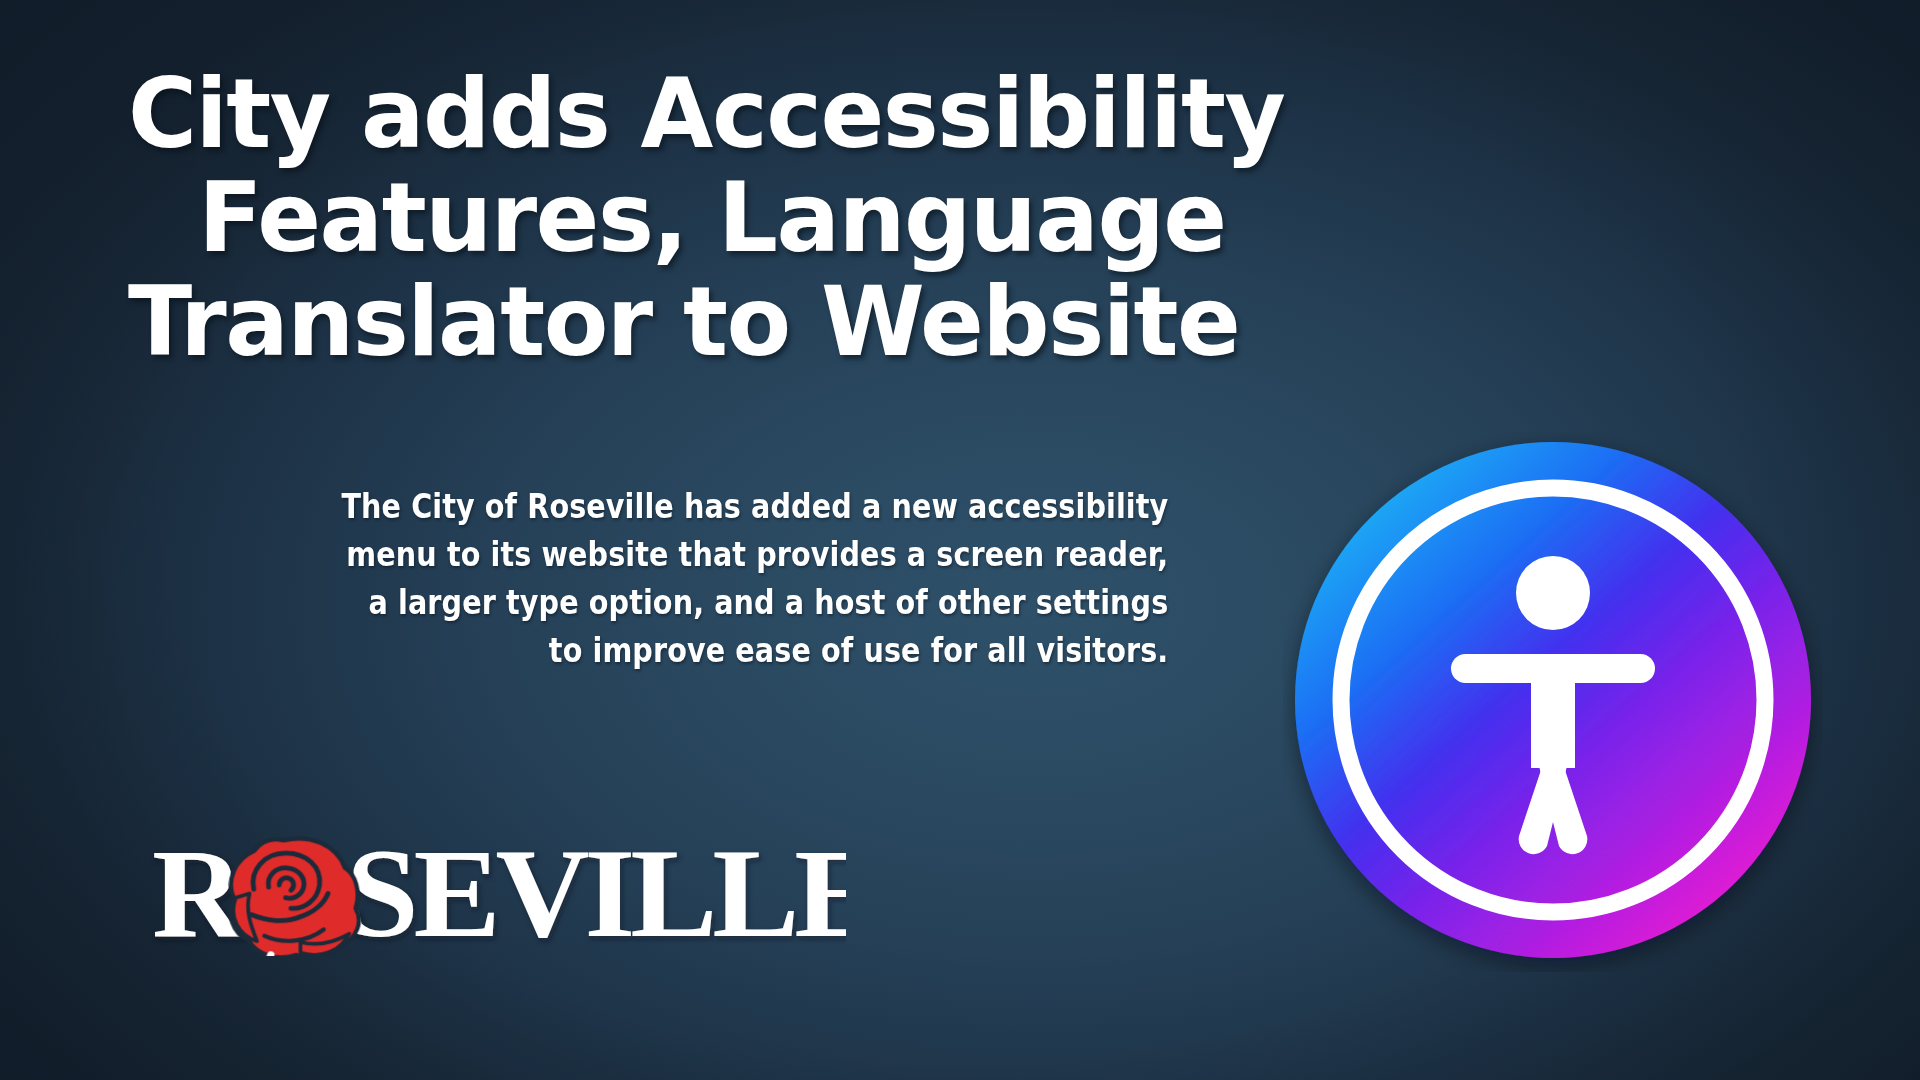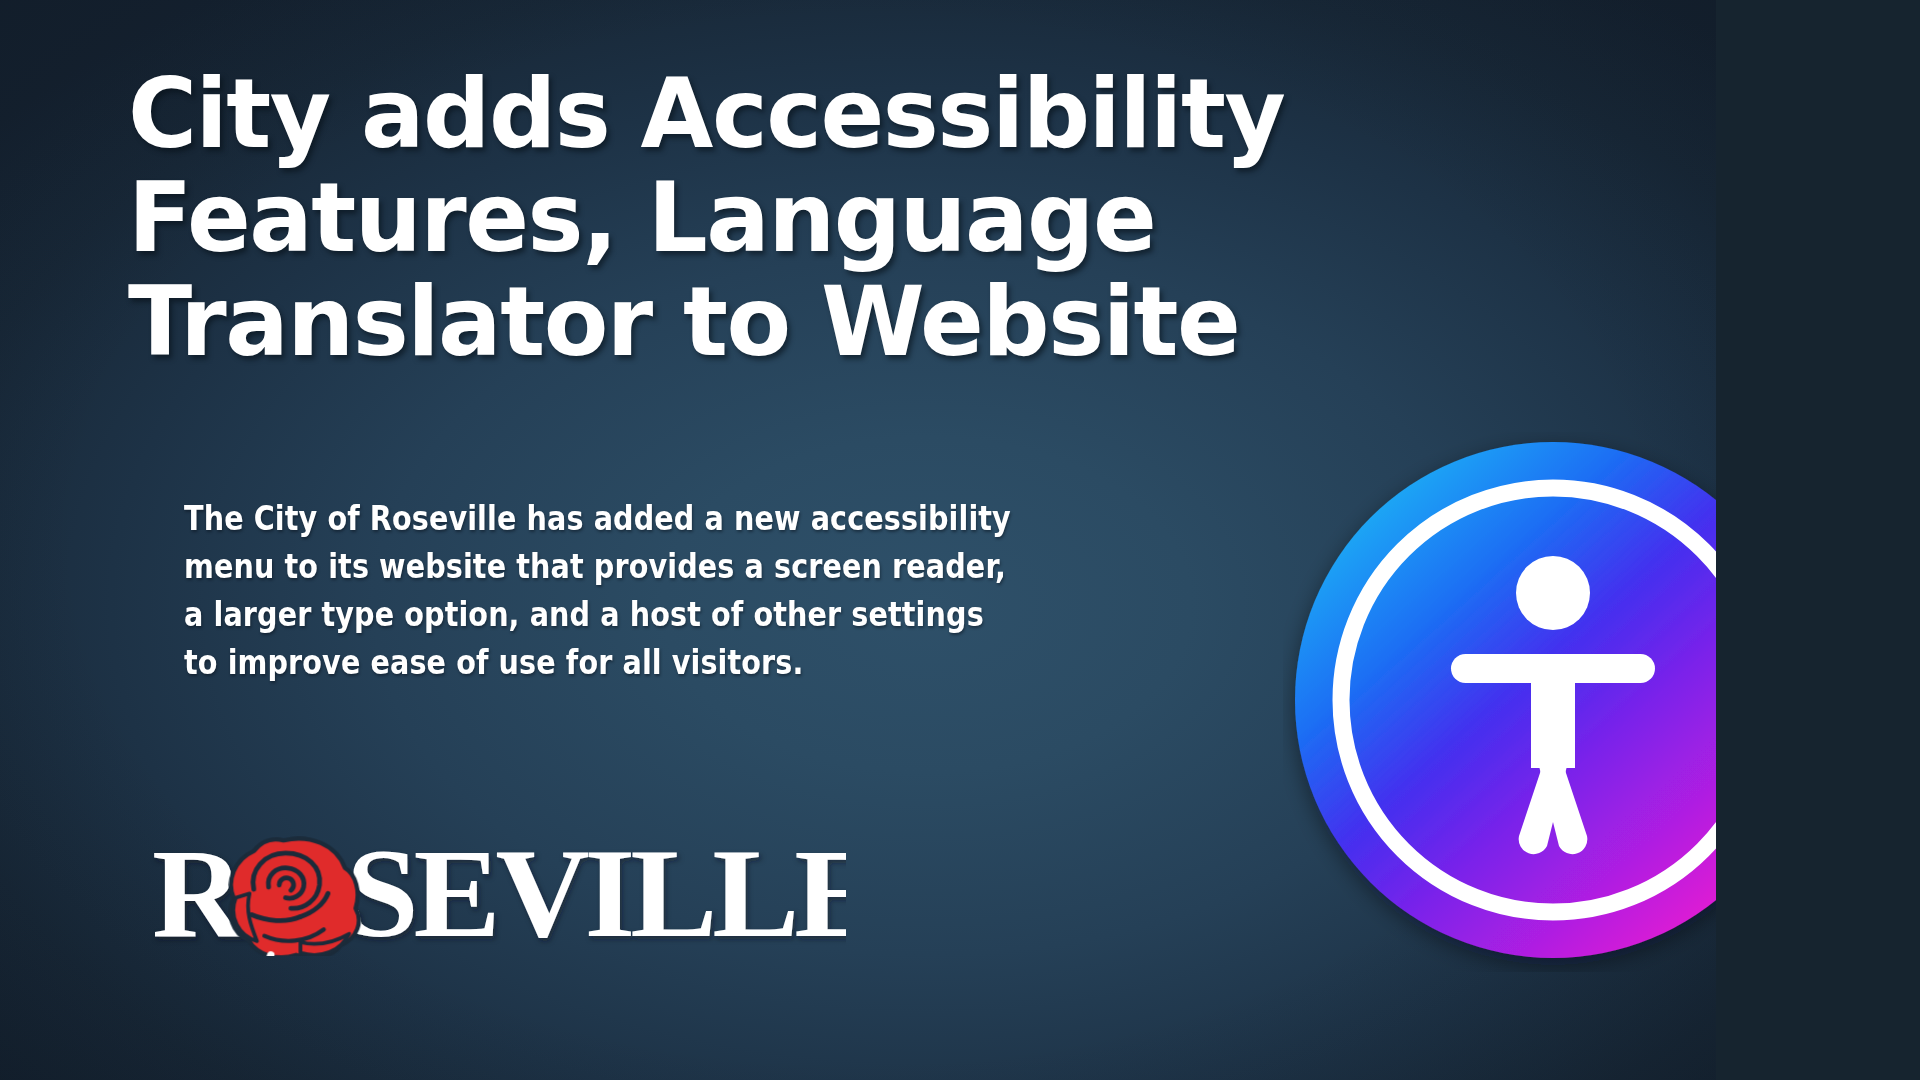--- a/index.html
+++ b/index.html
@@ -10,31 +10,32 @@
     width: 1920px;
     height: 1080px;
     overflow: hidden;
     font-family: "Liberation Sans", sans-serif;
     background: #16242f;
   }
 
   
   #stage {
     position: relative;
-    width: 1716px;
+    width: 1920px;
     height: 1080px;
     background:
       radial-gradient(ellipse 1200px 760px at 54% 56%,
         #2e5069 0%,
         #2b4b63 22%,
         #254057 46%,
         #1d3246 68%,
         #182838 85%,
         #152231 100%);
     overflow: hidden;
+    text-align: right;
   }
   
   #stage::after {
     content: "";
     position: absolute;
     inset: 0;
     pointer-events: none;
     background:
       radial-gradient(ellipse 1500px 1000px at 50% 50%,
         rgba(0,0,0,0) 52%,
@@ -70,21 +71,21 @@
     white-space: nowrap;
     text-shadow: 3px 4px 5px rgba(6,14,22,0.55);
     transform: scaleX(0.98);
     transform-origin: left center;
   }
 
   
   #body-copy {
     position: absolute;
     left: 56px;
-    top: 495px;
+    top: 483px;
     width: 1020px;
   }
   .bd-line {
     display: block;
     font-family: "DejaVu Sans Condensed", "Liberation Sans Narrow", "Liberation Sans", sans-serif;
     font-weight: 700;
     font-size: 33px;
     line-height: 48px;
     letter-spacing: 0.1px;
     color: #ffffff;

